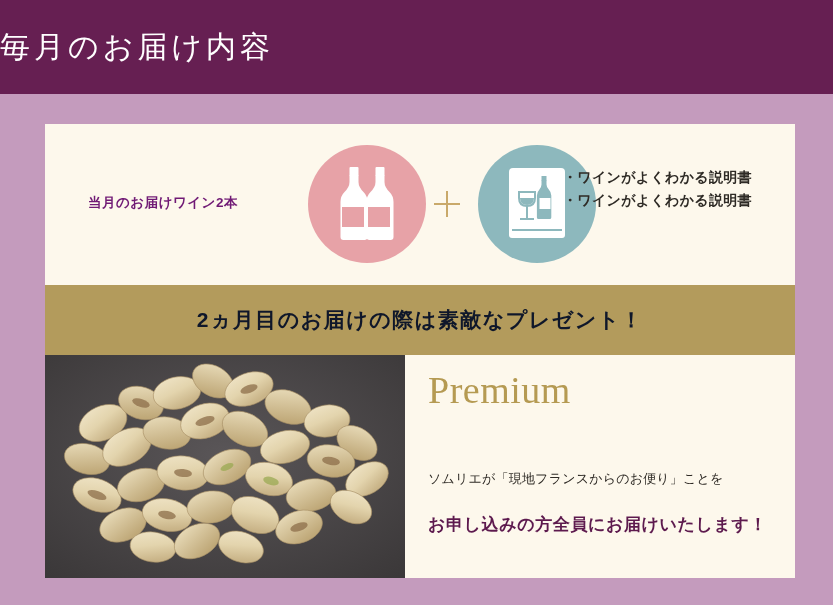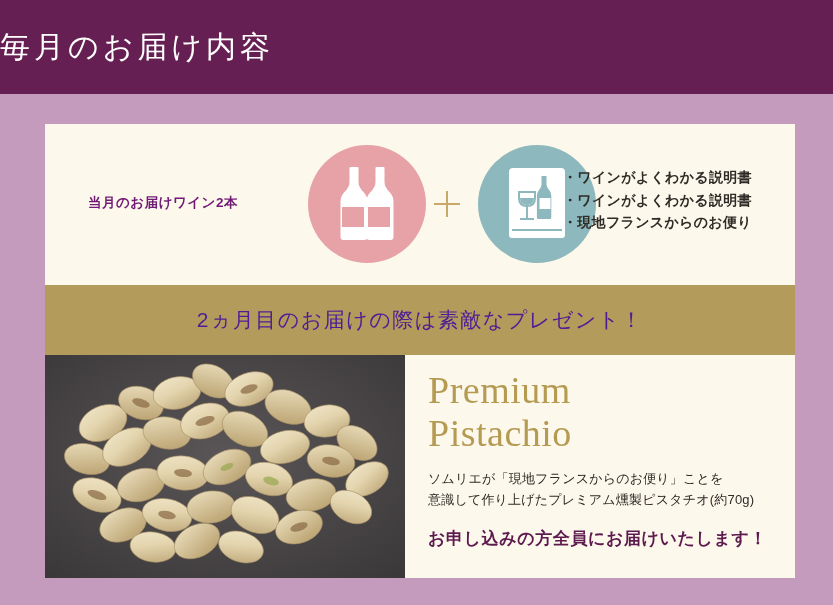--- a/index.html
+++ b/index.html
@@ -122,23 +122,23 @@
     left: 0;
     top: 161px;
     width: 750px;
     height: 70px;
     background: #b39b5c;
     display: flex;
     align-items: center;
     justify-content: center;
   }
   .gold-banner-text {
-    color: #4c1d95;
+    color: #0f172a;
     font-size: 21px;
-    font-weight: normal;
+    font-weight: bold;
     letter-spacing: 1.5px;
     white-space: nowrap;
   }
 
   
   .bottom {
     position: absolute;
     left: 0;
     top: 231px;
     width: 750px;
@@ -179,21 +179,21 @@
     top: 113px;
     font-size: 13px;
     line-height: 21px;
     color: #2e2a25;
     letter-spacing: 0.2px;
     white-space: nowrap;
   }
   .product-cta {
     position: absolute;
     left: 0;
-    top: 172px;
+    top: 158px;
     font-size: 17px;
     font-weight: bold;
     color: #5d1a4e;
     letter-spacing: 0.6px;
     white-space: nowrap;
     text-align: right;
   }
 </style>
 </head>
 <body>
@@ -251,21 +251,20 @@
             <path d="M49 61 v12"></path>
             <path d="M42 74 h14"></path>
           </g>
           <path d="M42 53 h14 q0 7 -7 7 q-7 0 -7 -7 z" fill="#8db8bd"></path>
         </svg>
       </div>
 
       <div class="bullet-list">
         <div>・ワインがよくわかる説明書</div>
         <div>・ワインがよくわかる説明書</div>
-        <div>・現地フランスからのお便り</div>
       </div>
     </div>
 
     <div class="gold-banner">
       <div class="gold-banner-text">2ヵ月目のお届けの際は素敵なプレゼント！</div>
     </div>
 
     <div class="bottom">
 
       <div class="photo">
@@ -336,23 +335,21 @@
           <g fill="#97a84e" opacity="0.7">
             <ellipse cx="226" cy="126" rx="8" ry="4" transform="rotate(16 226 126)"></ellipse>
             <ellipse cx="182" cy="112" rx="7" ry="3" transform="rotate(-24 182 112)"></ellipse>
           </g>
         </svg>
       </div>
 
       <div class="detail">
         <div class="product-name">
           <div>Premium</div>
-          <div>Pistachio</div>
         </div>
         <div class="product-desc">
           <div>ソムリエが「現地フランスからのお便り」ことを</div>
-          <div>意識して作り上げたプレミアム燻製ピスタチオ(約70g)</div>
         </div>
         <div class="product-cta">お申し込みの方全員にお届けいたします！</div>
       </div>
     </div>
   </div>
 </div>
 
 </body></html>

